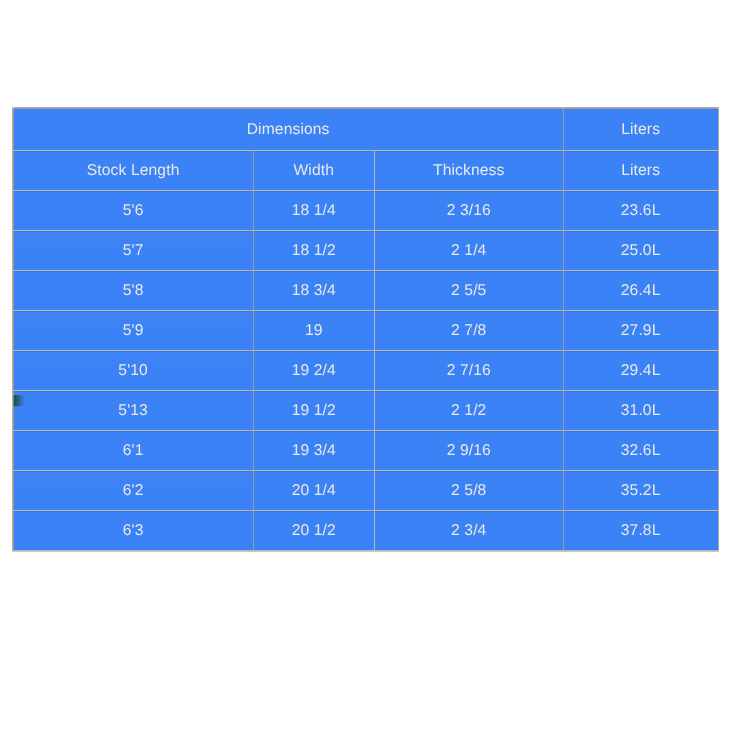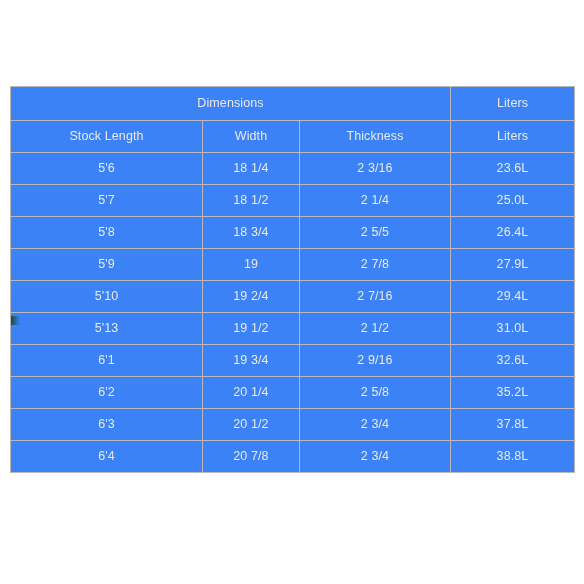--- a/index.html
+++ b/index.html
@@ -215,23 +215,17 @@
             <td><span class="cell-inner">20 1/4</span></td>
             <td><span class="cell-inner">2 5/8</span></td>
             <td><span class="cell-inner">35.2L</span></td>
           </tr>
           <tr class="data-row">
             <td><span class="cell-inner">6'3</span></td>
             <td><span class="cell-inner">20 1/2</span></td>
             <td><span class="cell-inner">2 3/4</span></td>
             <td><span class="cell-inner">37.8L</span></td>
           </tr>
-          <tr class="data-row">
-            <td><span class="cell-inner">6'4</span></td>
-            <td><span class="cell-inner">20 7/8</span></td>
-            <td><span class="cell-inner">2 3/4</span></td>
-            <td><span class="cell-inner">38.8L</span></td>
-          </tr>
         </tbody>
     </table>
   </div>
 
 </div>
 
 </body></html>

